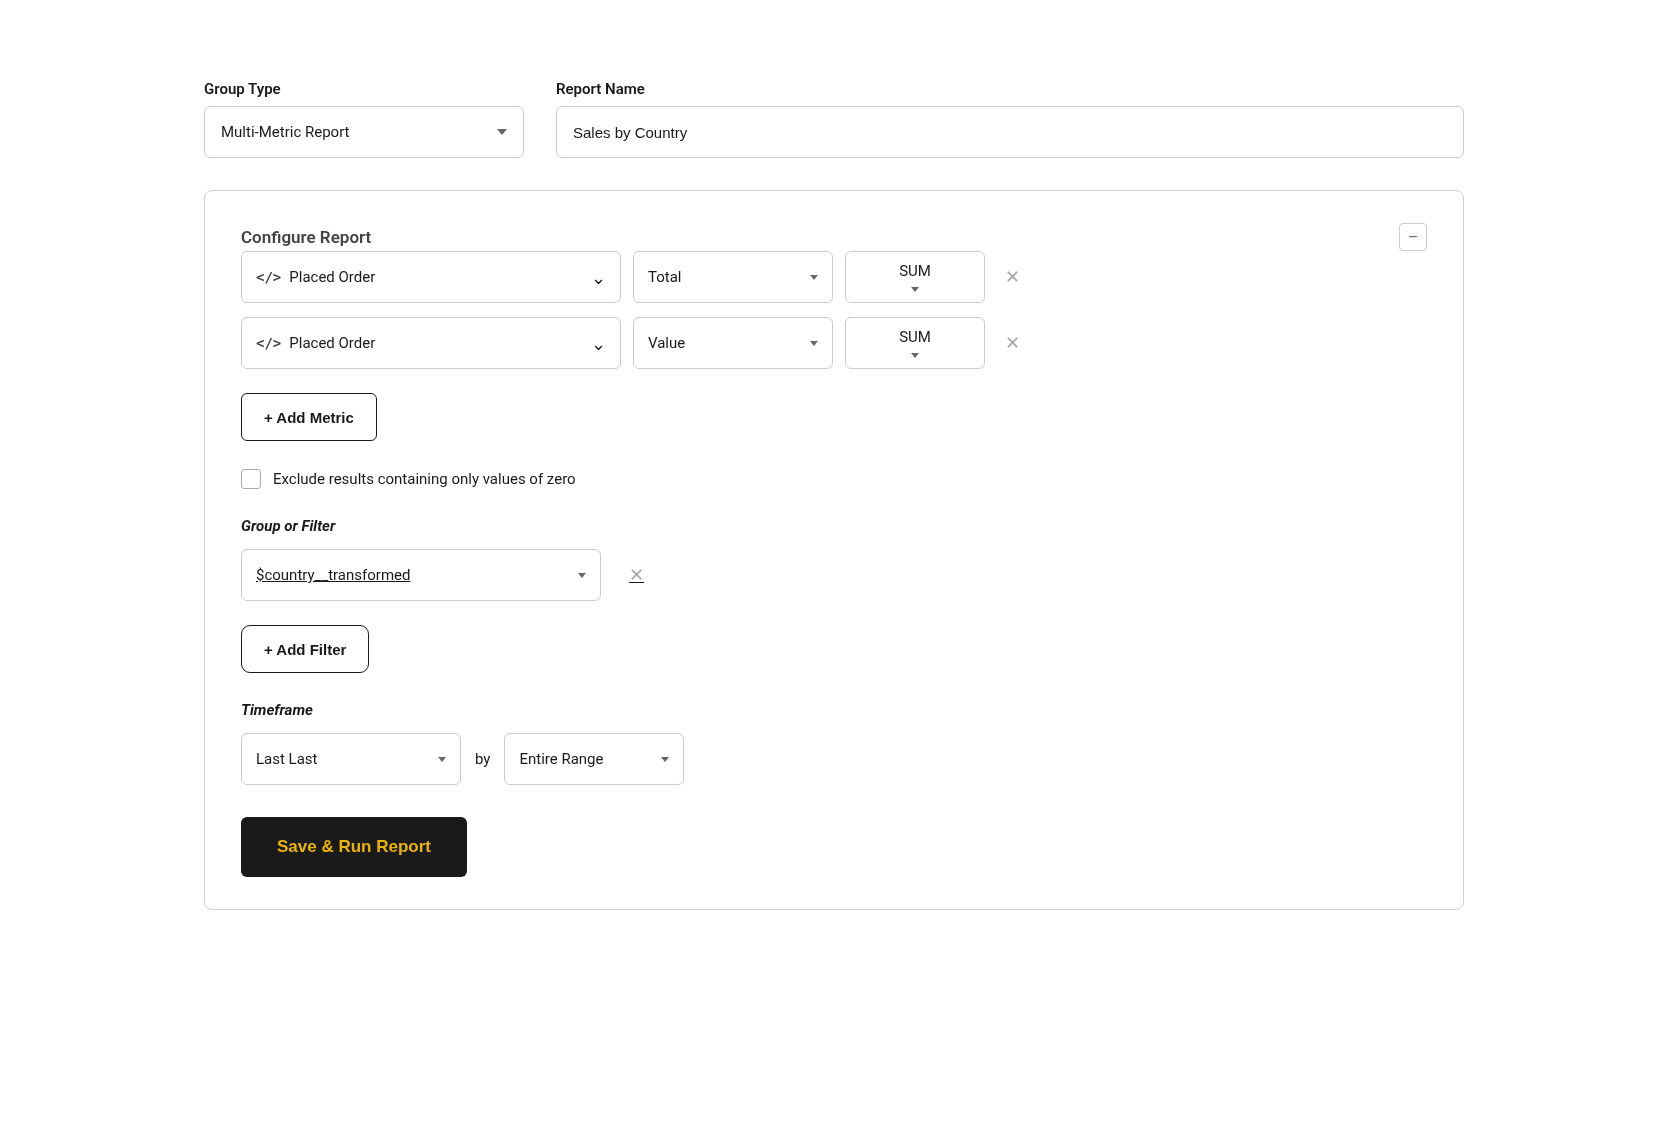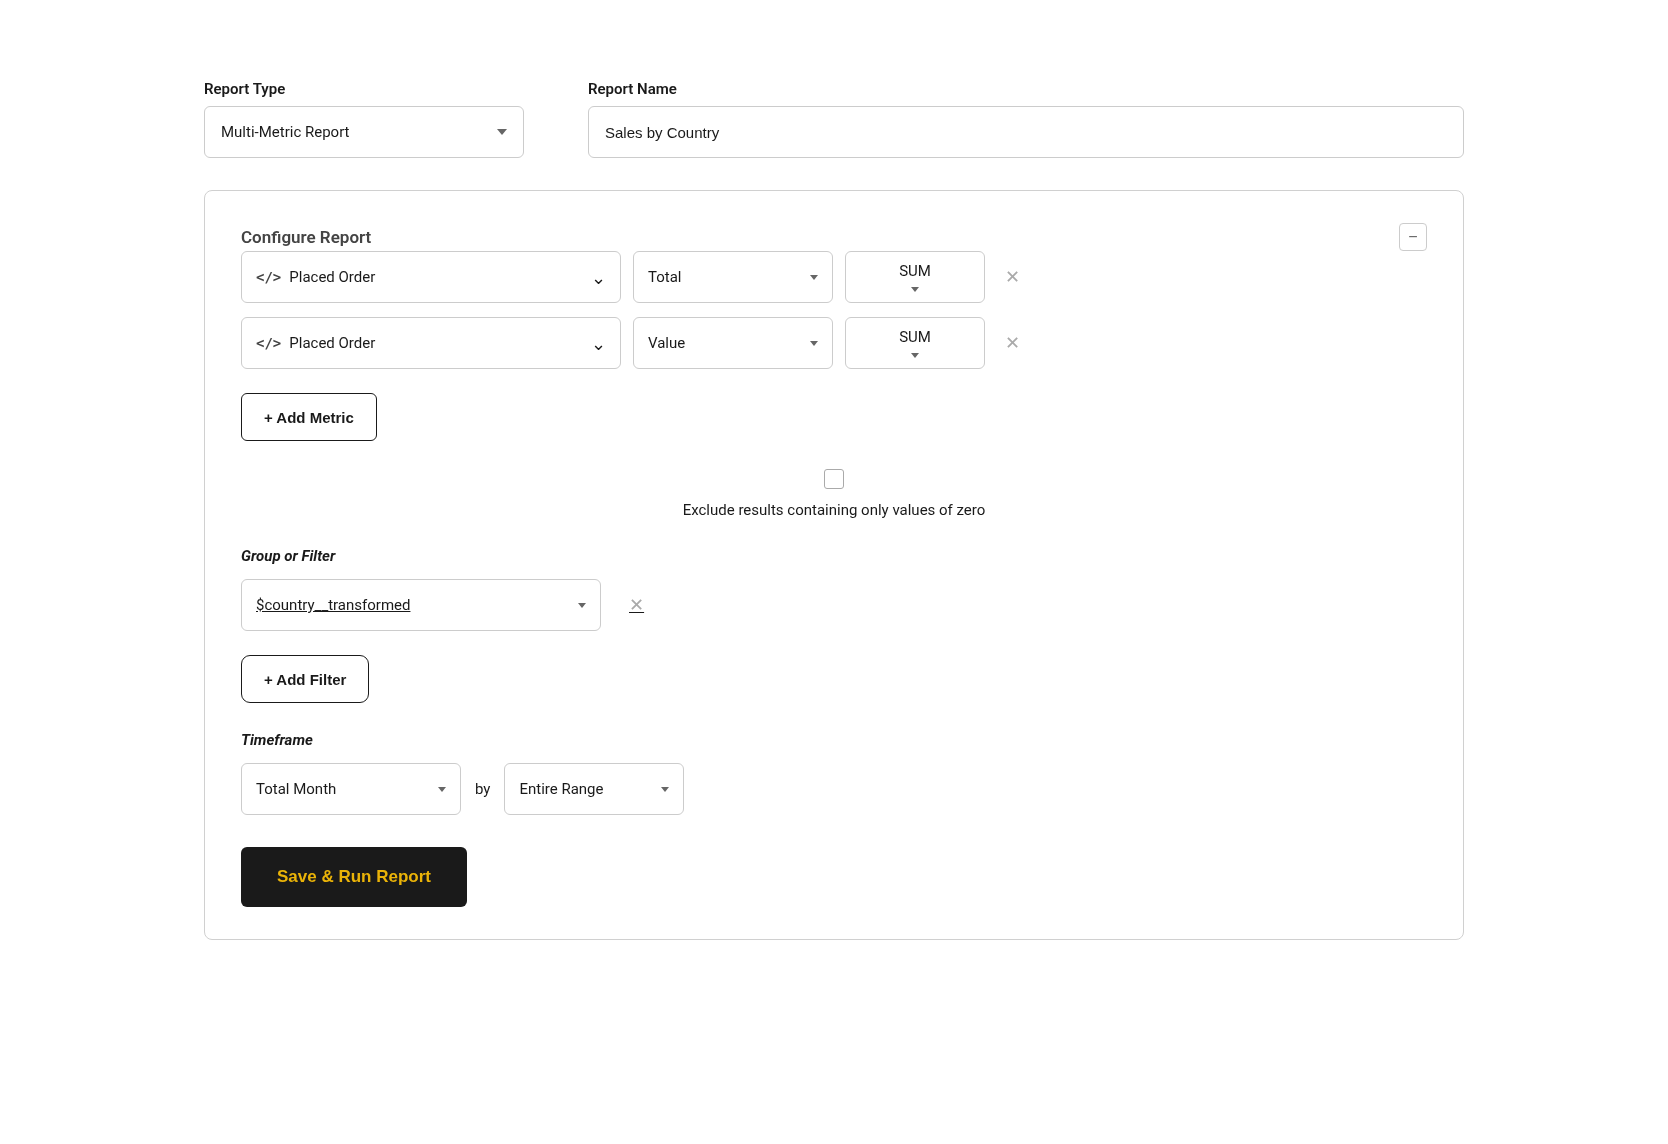--- a/index.html
+++ b/index.html
@@ -37,21 +37,20 @@
       flex-direction: column;
       gap: 8px;
     }
 
     .field-group.report-type {
       width: 320px;
     }
 
     .field-group.report-name {
       flex: 1;
-      margin-left: 32px;
     }
 
     .field-label {
       font-size: 15px;
       font-weight: 600;
       color: #1a1a1a;
     }
 
     .select-box {
       display: flex;
@@ -203,21 +202,20 @@
       margin-top: 10px;
       margin-bottom: 28px;
       height: 48px;
     }
 
     .checkbox-row {
       display: flex;
       align-items: center;
       gap: 12px;
       margin-bottom: 28px;
-      flex-direction: column;
     }
 
     .checkbox-box {
       width: 20px;
       height: 20px;
       border: 1.5px solid #aaaaaa;
       border-radius: 3px;
       background: #ffffff;
       cursor: pointer;
       flex-shrink: 0;
@@ -348,21 +346,21 @@
       flex-shrink: 0;
     }
   </style>
 </head>
 <body>
 
 <div class="page-container">
 
   <div class="top-row">
     <div class="field-group report-type">
-      <label class="field-label">Report Type</label>
+      <label class="field-label">Group Type</label>
       <div class="select-box">
         <span>Multi-Metric Report</span>
         <span class="chevron-down"></span>
       </div>
     </div>
     <div class="field-group report-name">
       <label class="field-label">Report Name</label>
       <input class="text-input" type="text" value="Sales by Country" style="">
     </div>
   </div>
@@ -434,21 +432,21 @@
     </div>
 
     
     <button class="add-filter-btn">+ Add Filter</button>
 
     
     <div class="section-label">Timeframe</div>
 
     <div class="timeframe-row">
       <div class="timeframe-select">
-        <span>Total Month</span>
+        <span>Last Last</span>
         <span class="small-chevron-down"></span>
       </div>
       <span class="by-label">by</span>
       <div class="range-select">
         <span>Entire Range</span>
         <span class="small-chevron-down"></span>
       </div>
     </div>
 
     

